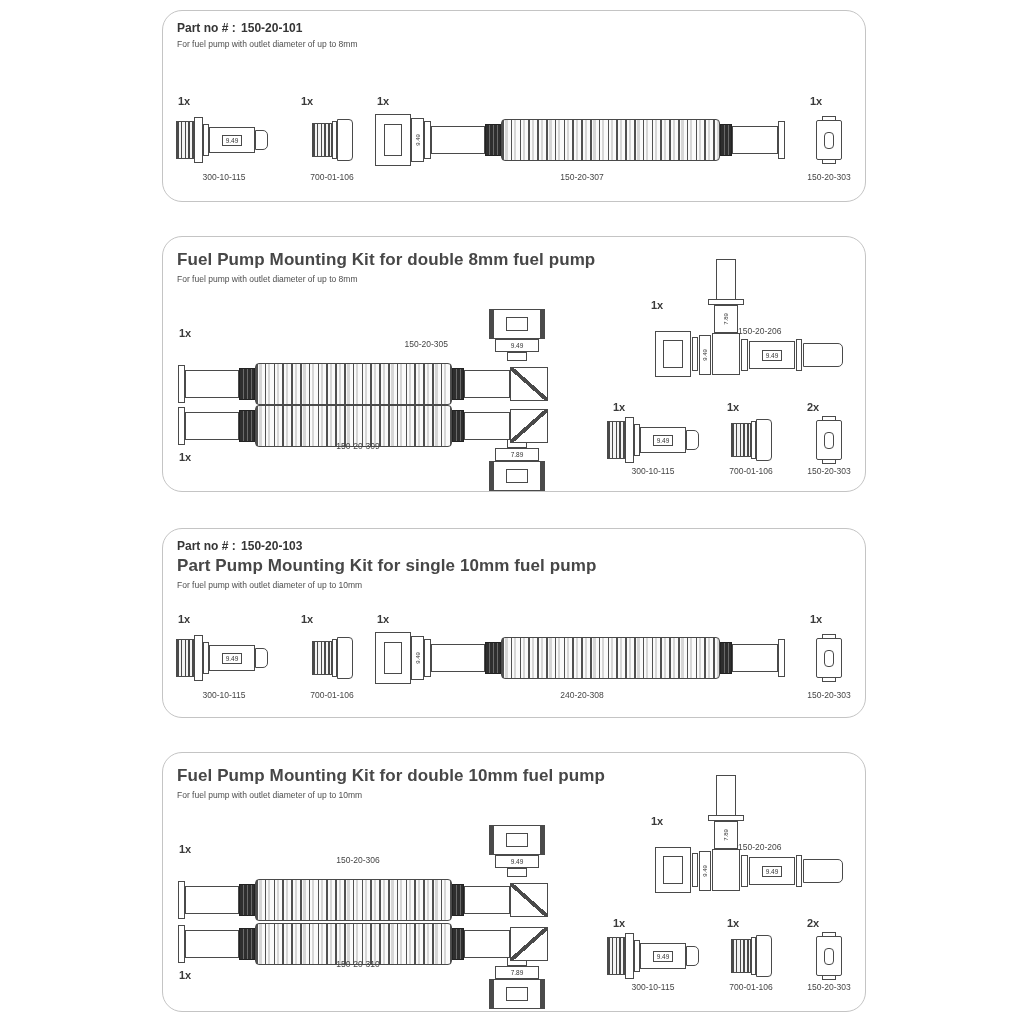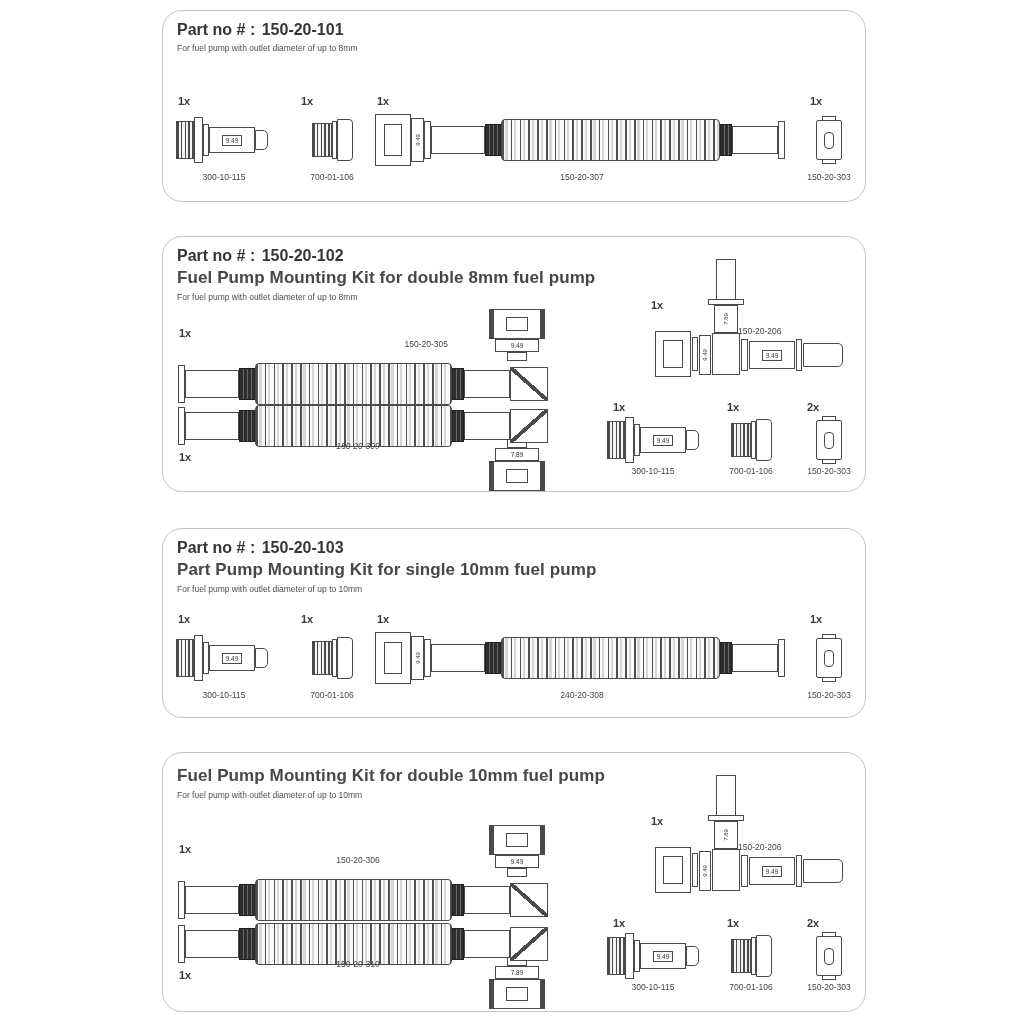--- a/index.html
+++ b/index.html
@@ -1,21 +1,21 @@
 <!DOCTYPE html>
 <html><head>
 <meta charset="utf-8">
 <style>
   html,body{margin:0;padding:0;background:#fff;}
   .page{position:relative;width:1024px;height:1024px;background:#fff;overflow:hidden;
         font-family:"Liberation Sans",sans-serif;--ln:#4a4a4a;color:#3f3f3f;}
   .panel{position:absolute;left:162px;width:704px;background:#fff;
          border:1.5px solid #c4c4c4;border-radius:20px;box-sizing:border-box;}
   .hdr{position:absolute;left:14px;top:10px;right:14px;}
-  .partno{font-size:16px;color:#353535;}
+  .partno{font-size:12px;color:#353535;}
   .pn-label{font-weight:700;}
   .pn-value{font-weight:600;margin-left:2px;}
   .title{font-size:17px;font-weight:600;color:#474747;margin-top:3px;letter-spacing:.1px;}
   .sub{font-size:8.5px;color:#4e4e4e;margin-top:4px;}
   .qty{font-size:11px;font-weight:700;color:#3a3a3a;height:16px;padding-left:2px;}
   .pnum{font-size:8.5px;color:#454545;text-align:center;margin-top:3px;white-space:nowrap;}
   
   .sitem{position:absolute;top:84px;}
   .art{height:58px;display:flex;align-items:center;}
   .art.c{justify-content:center;}
@@ -165,24 +165,20 @@
         <div class="clip">
             <div class="slot"></div>
           </div>
       </div>
       <div class="pnum">150-20-303</div>
     </div>
   </section>
 
   <section class="panel" style="top:236px;height:256px;">
     <header class="hdr">
-      <div class="partno">
-        <span class="pn-label">Part no # :</span>
-        <span class="pn-value">150-20-102</span>
-      </div>
       <div class="title">Fuel Pump Mounting Kit for double 8mm fuel pump</div>
       <div class="sub">For fuel pump with outlet diameter of up to 8mm</div>
     </header>
 
     <div class="abs qty" style="left:14px;top:90px;">1x</div>
     <div class="abs hlabel" style="left:105px;top:102px;text-align:right;">150-20-305</div>
     <div class="ehose up" style="left:15px;top:70px;">
       <div class="eh-stack">
         <div class="head hd-e">
             <div class="inner"></div>
@@ -216,21 +212,21 @@
       <div class="eh-row">
         <div class="ring"></div>
         <div class="tube t1"></div>
         <div class="band"></div>
         <div class="corrug"></div>
         <div class="band b2"></div>
         <div class="tube t2"></div>
         <div class="elbow el-dn"></div>
       </div>
     </div>
-    <div class="abs hlabel" style="left:105px;top:204px;font-style:italic;">150-20-309</div>
+    <div class="abs hlabel" style="left:105px;top:204px;">150-20-309</div>
     <div class="abs qty" style="left:14px;top:214px;">1x</div>
 
     <div class="abs qty" style="left:486px;top:62px;">1x</div>
     <div class="abs pnum" style="left:575px;top:86px;text-align:left;">150-20-206</div>
     <div class="tee" style="left:492px;top:22px;">
       <div class="tv-tube"></div>
       <div class="tv-flange"></div>
       <div class="tv-body">
           <span class="vdim">7.89</span>
         </div>

